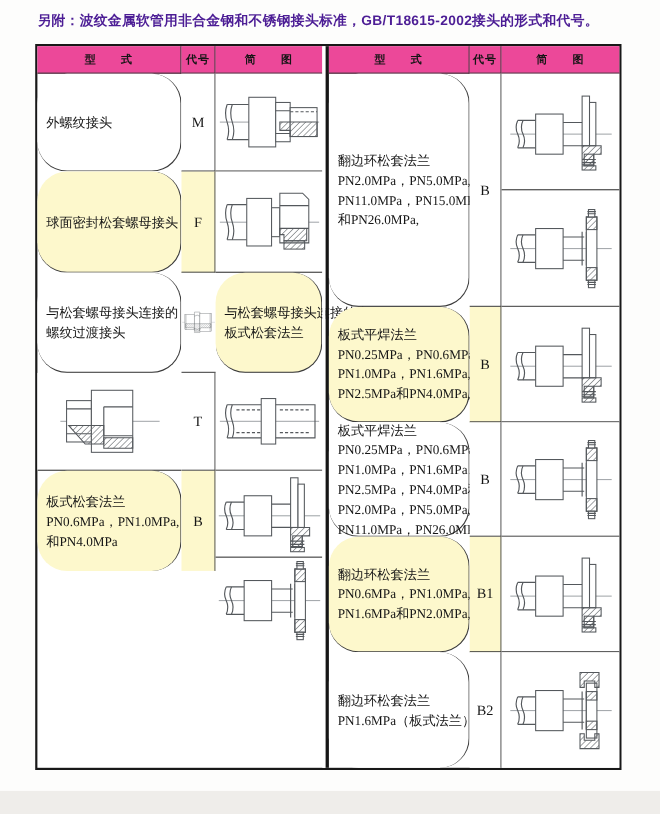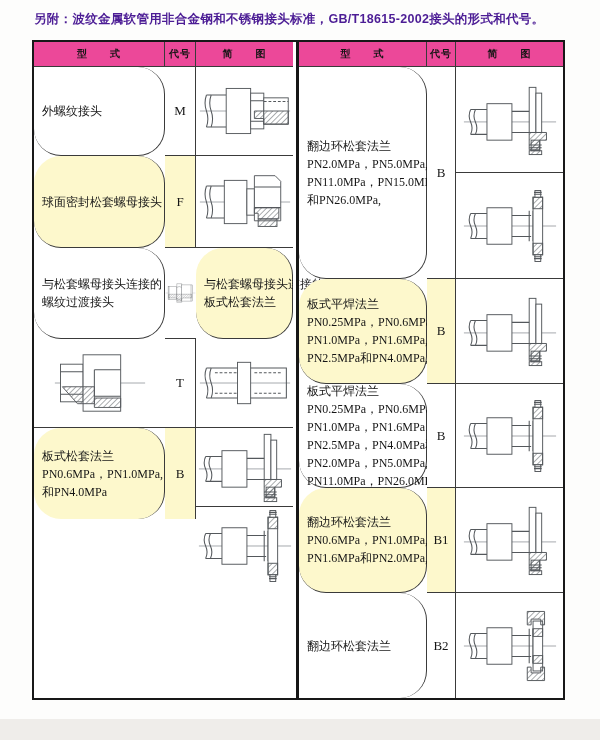--- a/index.html
+++ b/index.html
@@ -361,20 +361,21 @@
    <rect x="77" y="12" width="6" height="41" fill="#fff" stroke="#54585c"></rect>
    <path d="M70,53 h18 v8 h-7 v10 h-11 z" fill="url(#hp12)" stroke="#54585c"></path>
    <rect x="72" y="61" width="9" height="11" fill="url(#hp12)" stroke="#54585c"></rect>
    <path d="M70,66 H83 M70,69 H83" fill="none" stroke="#54585c" stroke-width="1.1"></path>
    <rect x="70" y="72" width="13" height="4" fill="url(#hp12)" stroke="#54585c"></rect>
           </svg>
         </div>
       </div>
       <div class="cell type-cell lastrow">
         <div class="line">翻边环松套法兰</div>
+        <div class="line">PN1.6MPa（板式法兰）</div>
       </div>
       <div class="cell code-cell lastrow">B2</div>
       <div class="cell fig-cell lastcol lastrow">
         <div class="fig-sub">
           <svg viewBox="0 0 100 80" width="96" height="78">
             <defs>
               <pattern id="hp13" width="4" height="4" patternUnits="userSpaceOnUse" patternTransform="rotate(45)">
                 <line x1="0" y1="0" x2="0" y2="4" stroke="#6a6e72" stroke-width="1.2"></line>
               </pattern>
             </defs>

